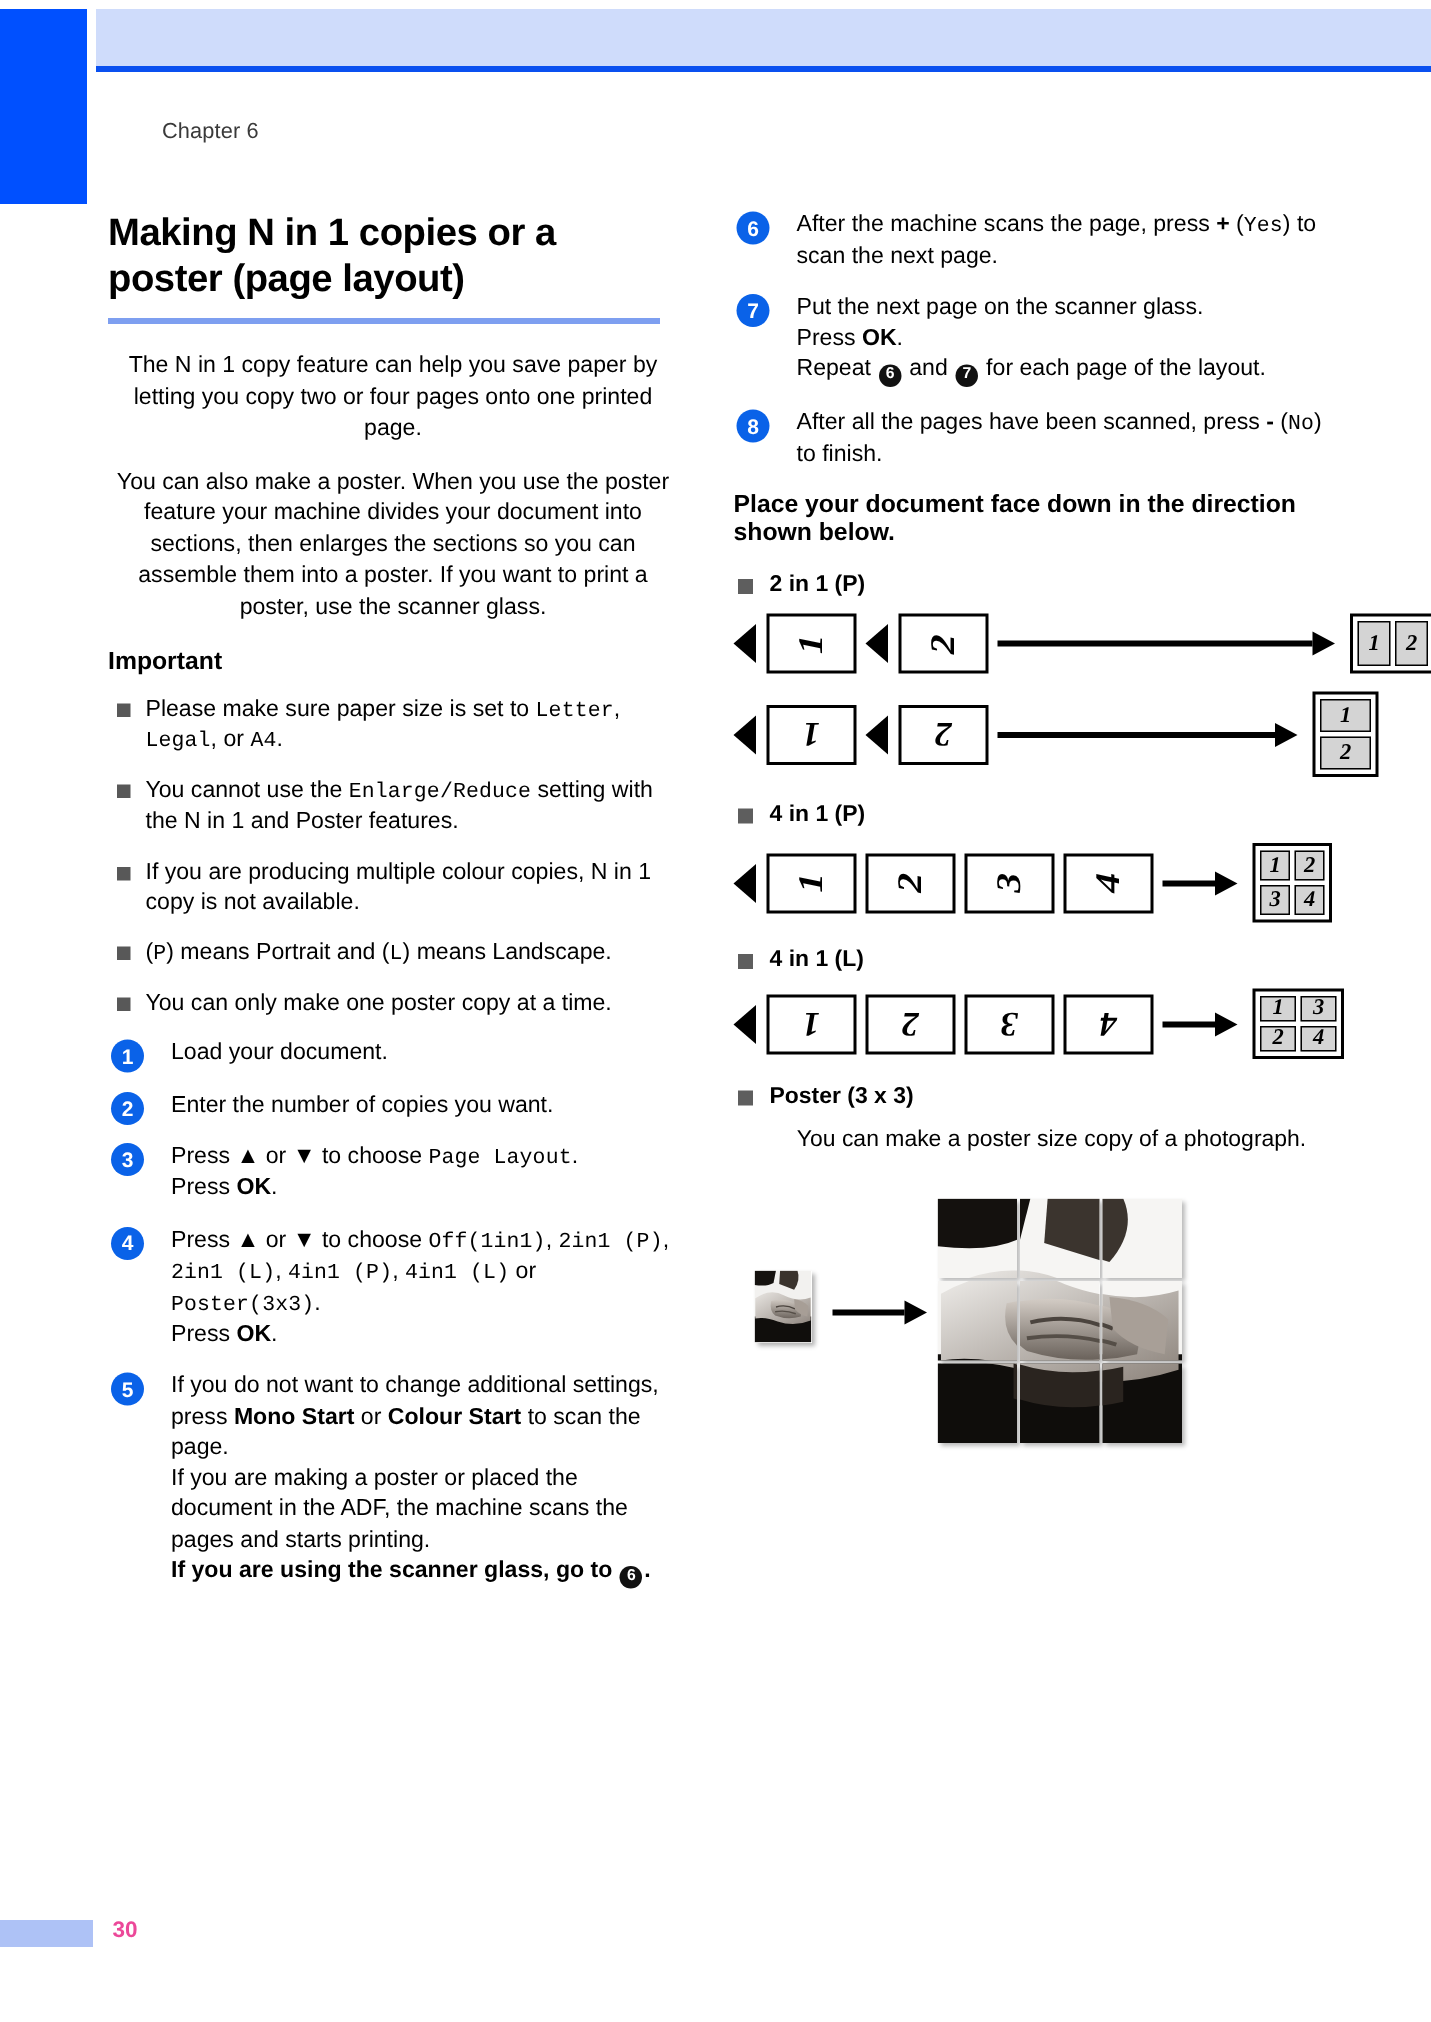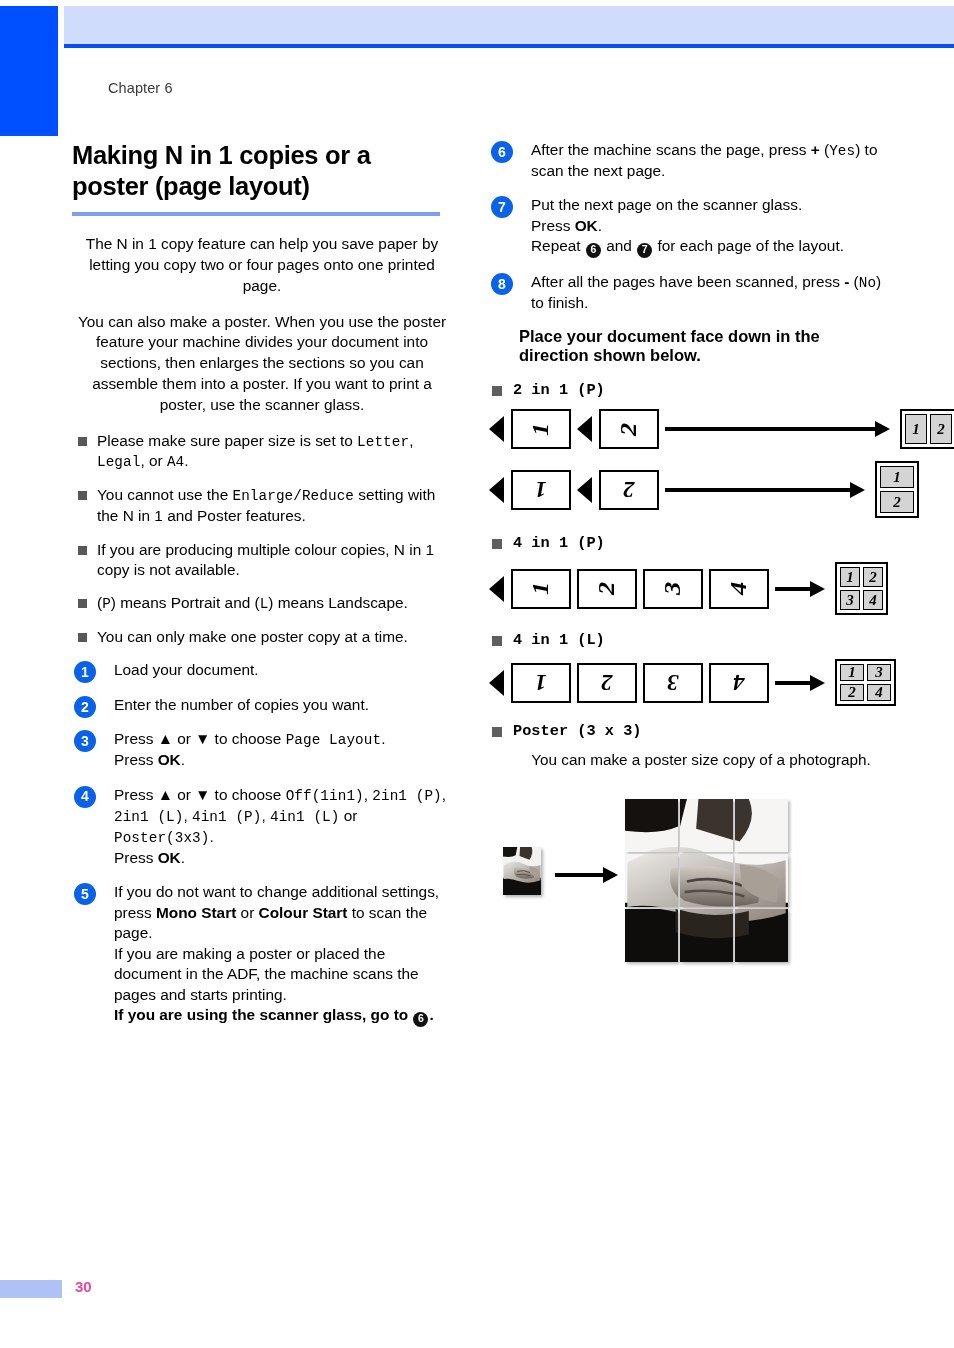--- a/index.html
+++ b/index.html
@@ -54,21 +54,21 @@
     display:flex;align-items:center;justify-content:center;
     font-family:"Liberation Sans",sans-serif;
   }
   .inline-num{
     display:inline-flex;align-items:center;justify-content:center;
     width:15px;height:15px;border-radius:50%;background:#111;color:#fff;
     font-size:10.5px;font-weight:bold;vertical-align:-2px;margin:0 1px;
   }
 
   
-  .mk{position:relative;padding-left:24px;font-size:15.3px;font-weight:bold;margin:16px 0 10px 0;font-family:Liberation Mono, monospace;}
+  .mk{position:relative;padding-left:24px;font-size:15.3px;font-weight:bold;margin:16px 0 10px 0;}
   .mk:before{content:"";position:absolute;left:3px;top:5px;width:10px;height:10px;background:#5e5e5e;}
   .mk-body{padding-left:24px;font-size:15.3px;line-height:1.33;margin:0 0 12px 0;text-align:center;}
 
   
   .diag{display:flex;align-items:center;margin:6px 0 12px 0;}
   .tri{
     width:0;height:0;border-top:13px solid transparent;border-bottom:13px solid transparent;
     border-right:15px solid #000;margin-right:7px;flex:0 0 auto;
   }
   .pbox{
@@ -115,20 +115,21 @@
   <div class="hdr-tab"></div>
   <div class="chapter">Chapter 6</div>
 
   <div class="col-left">
     <h1 class="title">Making N in 1 copies or a poster (page layout)</h1>
     <div class="title-rule"></div>
 
     <p class="body">The N in 1 copy feature can help you save paper by letting you copy two or four pages onto one printed page.</p>
     <p class="body">You can also make a poster. When you use the poster feature your machine divides your document into sections, then enlarges the sections so you can assemble them into a poster. If you want to print a poster, use the scanner glass.</p>
 
+    <h2 class="sub">Important</h2>
     <ul class="bl" id="important-list">
         <li><span>Please make sure paper size is set to </span><span class="mono">Letter</span><span>, </span><span class="mono">Legal</span><span>, or </span><span class="mono">A4</span><span>.</span></li>
         <li><span>You cannot use the </span><span class="mono">Enlarge/Reduce</span><span> setting with the N in 1 and Poster features.</span></li>
         <li><span>If you are producing multiple colour copies, N in 1 copy is not available.</span></li>
         <li><span>(</span><span class="mono">P</span><span>) means Portrait and (</span><span class="mono">L</span><span>) means Landscape.</span></li>
         <li><span>You can only make one poster copy at a time.</span></li>
       </ul>
 
     <div id="left-steps">
         <div class="step"><span class="num">1</span><span><span>Load your document.</span></span></div>
@@ -139,21 +140,21 @@
       </div>
   </div>
 
   <div class="col-right">
     <div id="right-steps">
         <div class="step"><span class="num">6</span><span><span>After the machine scans the page, press </span><b>+</b><span> (</span><span class="mono">Yes</span><span>) to scan the next page.</span></span></div>
         <div class="step"><span class="num">7</span><span><span>Put the next page on the scanner glass.</span><br><span>Press </span><b>OK</b><span>.</span><br><span>Repeat </span><span class="inline-num">6</span><span> and </span><span class="inline-num">7</span><span> for each page of the layout.</span></span></div>
         <div class="step"><span class="num">8</span><span><span>After all the pages have been scanned, press </span><b>-</b><span> (</span><span class="mono">No</span><span>) to finish.</span></span></div>
       </div>
 
-    <h2 class="sub" style="margin-top:14px;margin-bottom:14px;margin-left:30px;">Place your document face down in the direction shown below.</h2>
+    <h2 class="sub" style="margin-top:14px;margin-bottom:14px;">Place your document face down in the direction shown below.</h2>
 
     <div id="layouts">
         <div class="mk">2 in 1 (P)</div>
         <div class="diag">
           <div class="tri"></div>
           <div class="pbox land">
             <span class="glyph g-rot-p">1</span>
           </div>
           <div class="tri"></div>
           <div class="pbox land">

